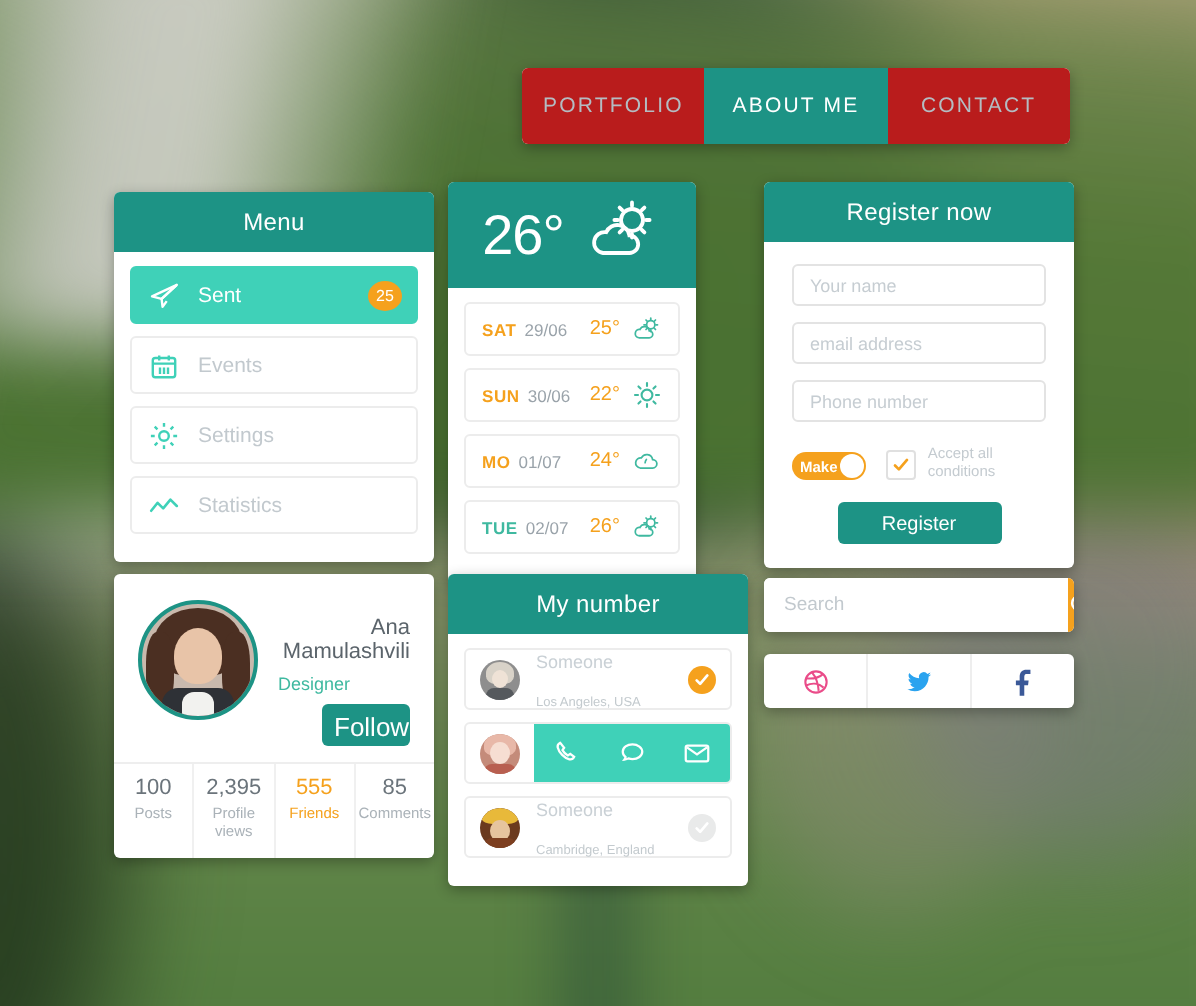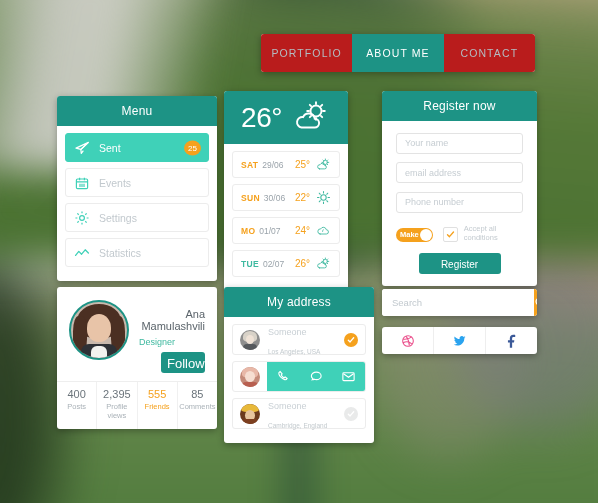--- a/index.html
+++ b/index.html
@@ -380,40 +380,40 @@
         <span class="shirt"></span>
     </div>
     <div>
       <div class="pf-name">Ana Mamulashvili</div>
       <div class="pf-role">Designer</div>
     </div>
     <button class="btn-follow">Follow</button>
   </div>
   <div class="pf-stats">
     <div class="pf-stat">
-      <span class="v">400</span>
+      <span class="v">100</span>
       <span class="k">Posts</span>
     </div>
     <div class="pf-stat">
       <span class="v">2,395</span>
       <span class="k">Profile views</span>
     </div>
     <div class="pf-stat hl">
       <span class="v">555</span>
       <span class="k">Friends</span>
     </div>
     <div class="pf-stat">
       <span class="v">85</span>
       <span class="k">Comments</span>
     </div>
   </div>
 </div>
 
 <div class="card" id="friends-card">
-  <div class="panel-head">My address</div>
+  <div class="panel-head">My number</div>
   <div class="fr-list">
 
     <div class="fr-row">
       <span class="fr-av" style="background:#8e8e8e;">
         <span style="position:absolute;left:3px;top:1px;right:3px;height:11px;border-radius:50% 50% 35% 35%;background:#d8d2c8;"></span>
         <span style="position:absolute;left:6px;top:5px;width:8px;height:9px;border-radius:50%;background:#efe2d6;"></span>
         <span style="position:absolute;left:3px;bottom:0;right:3px;height:6px;border-radius:4px 4px 0 0;background:#55595d;"></span>
       </span>
       <span class="fr-txt">
         <span class="fr-name">Someone</span><br>

